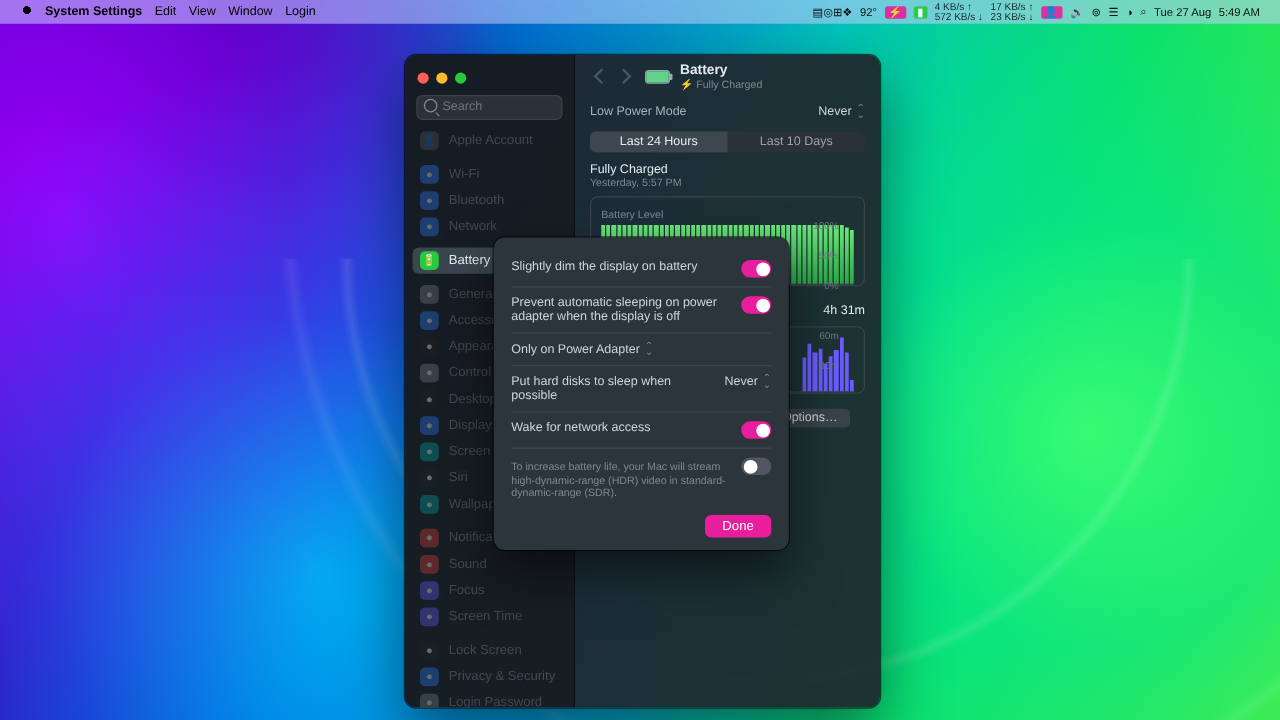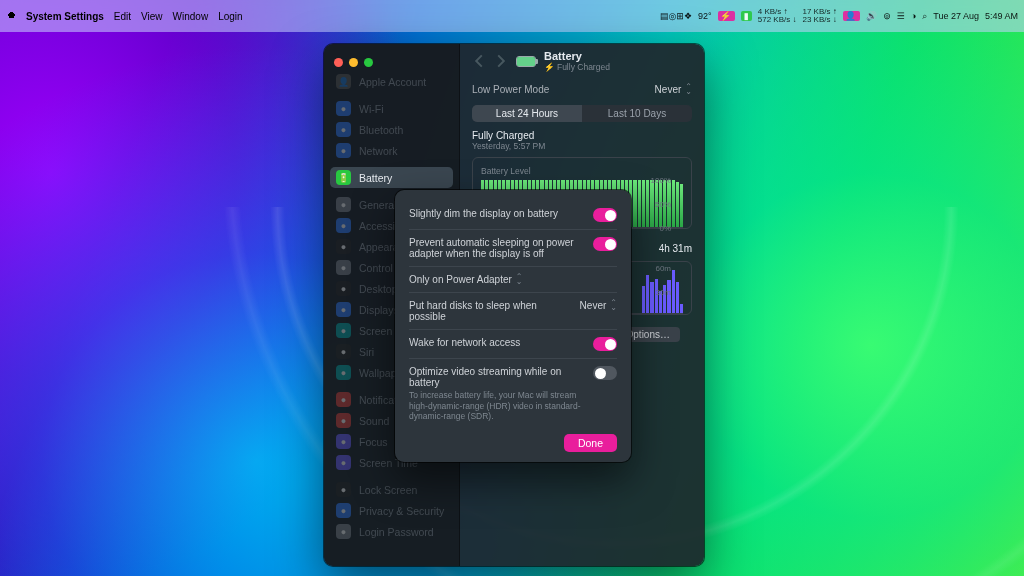--- a/index.html
+++ b/index.html
@@ -18,22 +18,22 @@
   .wave {
     position:absolute; left:0; right:0; bottom:0; height:64%;
     background:
       radial-gradient(circle at 60% 0%, rgba(255,255,255,0.0) 46%, rgba(255,255,255,0.18) 47%, rgba(255,255,255,0) 48%),
       radial-gradient(circle at 70% -10%, rgba(255,255,255,0.0) 58%, rgba(255,255,255,0.12) 59%, rgba(255,255,255,0) 60%);
     opacity:.6; mix-blend-mode: screen;
   }
 
   
   .menubar {
-    position: absolute; top:0; left:0; right:0; height:32px;
-    display:flex; align-items:center; padding:0 6px;
+    position: absolute; top:0; left:0; right:0; height:19px;
+    display:flex; align-items:center; padding:0 16px;
     font-size:10px; color:#000;
     background: rgba(200,210,255,0.55);
     backdrop-filter: blur(10px);
   }
   .menubar .apple { width:11px; height:11px; margin-right:9px;
     background: #000; -webkit-mask: radial-gradient(circle at 50% 38%, #000 36%, transparent 37%); mask: radial-gradient(circle at 50% 38%, #000 36%, transparent 37%);
     border-radius: 3px 3px 4px 4px;
   }
   .menubar .app-name { font-weight:600; margin-right:10px; }
   .menubar .menu { margin-right:10px; }
@@ -147,20 +147,24 @@
 </div>
 
 <div class="window">
   <div class="win-cols">
     <div class="sidebar dim">
       <div class="traffic" style="padding:8px 4px 4px">
         <span class="tl-r"></span>
         <span class="tl-y"></span>
         <span class="tl-g"></span>
       </div>
+      <div class="search">
+        <span class="mag"></span>
+        <input placeholder="Search" style="">
+      </div>
       <div class="side-group">
         <div class="side-item">
             <span class="side-ic" style="background:#555">👤</span>
             <span>Apple Account</span>
           </div>
       </div>
       <div class="side-group" id="sg1">
           <div class="side-item">
             <span class="side-ic" style="background:#2e7bff">●</span>
             <span>Wi-Fi</span>
@@ -437,20 +441,19 @@
       </span>
   </div>
   <hr>
   <div class="srow">
     <span>Wake for network access</span>
     <span class="toggle"></span>
   </div>
   <hr>
   <div class="srow">
     <div style="flex:1">
-      <div>Optimize video streaming while on battery</div>
       <div class="sub">To increase battery life, your Mac will stream high-dynamic-range (HDR) video in standard-dynamic-range (SDR).</div>
     </div>
     <span class="toggle off"></span>
   </div>
   <button class="done">Done</button>
   <div style="clear:both"></div>
 </div>
 
 </body></html>

